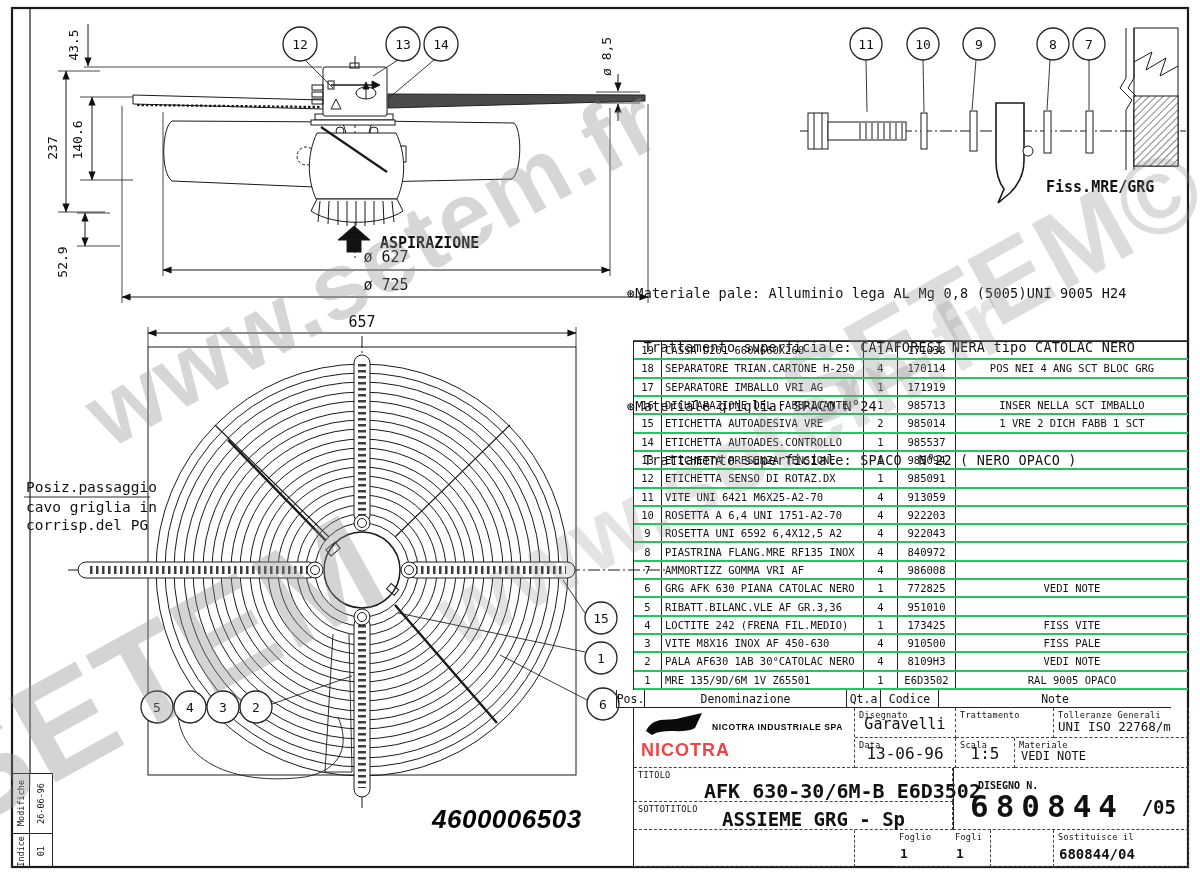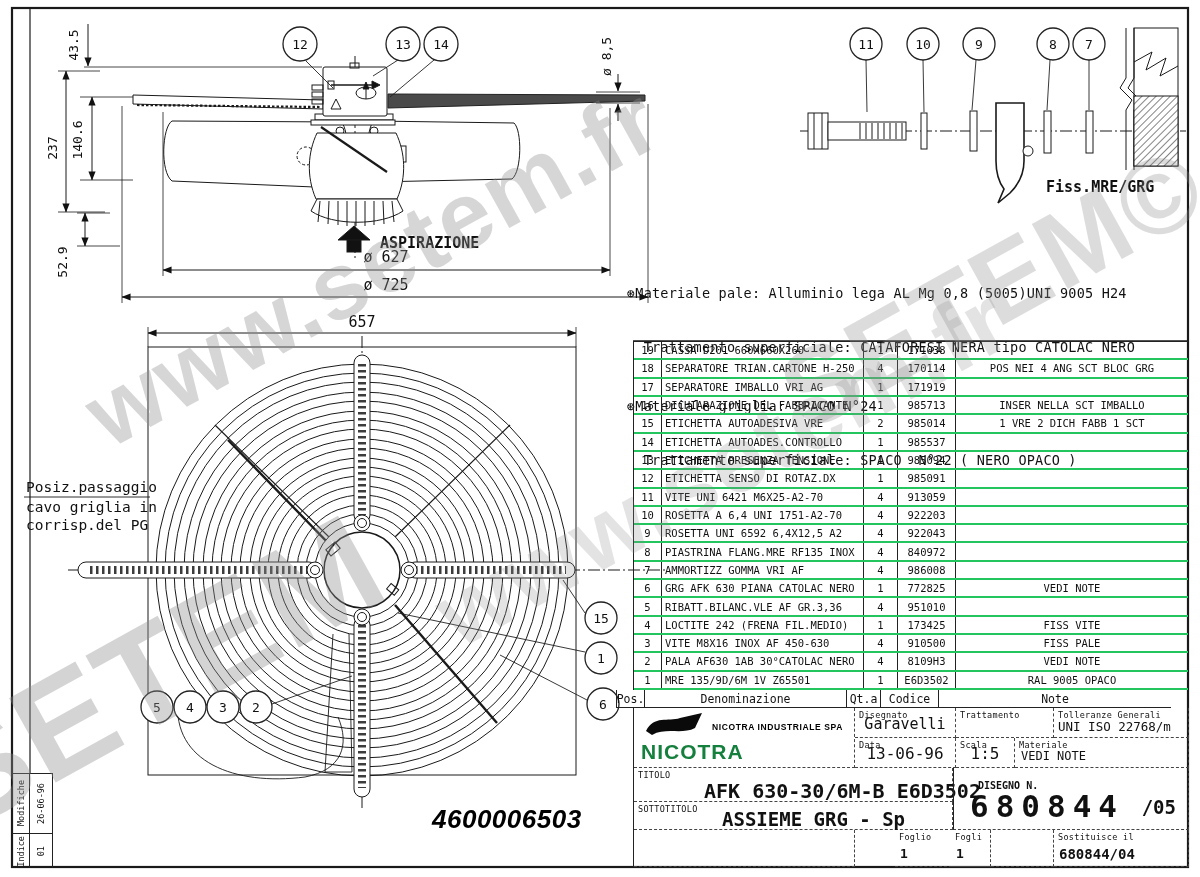--- a/index.html
+++ b/index.html
@@ -57,21 +57,21 @@
   .v-materiale{font-size:12px;text-align:left;left:6px;}
   .v-tolleranze{font-size:12.5px;text-align:left;left:4px;bottom:3px;}
   .v-titolo{position:absolute;left:70px;top:11px;font-size:20px;font-weight:bold;white-space:nowrap;}
   .v-sotto{position:absolute;left:88px;top:6px;font-size:19px;font-weight:bold;white-space:nowrap;}
   .dn-lbl{position:absolute;top:12px;left:8px;font-size:10px;font-weight:bold;padding-left:16px;}
   .dn-val{position:absolute;left:16px;top:20px;font-size:31px;font-weight:bold;letter-spacing:7px;white-space:nowrap;}
   .dn-rev{position:absolute;right:12px;top:28px;font-size:19px;font-weight:bold;}
   .v-small{position:absolute;left:5px;bottom:5px;font-weight:bold;font-size:13px;}
   .v-sost{position:absolute;left:5px;bottom:4px;font-weight:bold;font-size:14px;}
   .logo-brand{position:absolute;left:7px;top:32px;font-family:"Liberation Sans",sans-serif;
-              font-weight:bold;font-size:21px;letter-spacing:1px;color:#15803d;}
+              font-weight:bold;font-size:18px;letter-spacing:1px;color:#ef4444;}
   .logo-company{position:absolute;left:78px;top:14px;font-family:"Liberation Sans",sans-serif;
                 font-weight:bold;font-size:8.5px;letter-spacing:0.6px;color:#000;white-space:nowrap;}
   .logo-flag{position:absolute;left:8px;top:5px;}
   
   #stamp{position:absolute;left:432px;top:804px;z-index:20;font-family:"Liberation Sans",sans-serif;
          font-style:italic;font-weight:bold;font-size:26px;letter-spacing:0.5px;color:#000;}
   
   .rev{position:absolute;left:12px;top:773px;width:41px;height:94px;z-index:20;box-sizing:border-box;
        border-top:1px solid #222;}
   .rev .rc{position:absolute;box-sizing:border-box;display:flex;align-items:center;justify-content:center;}

